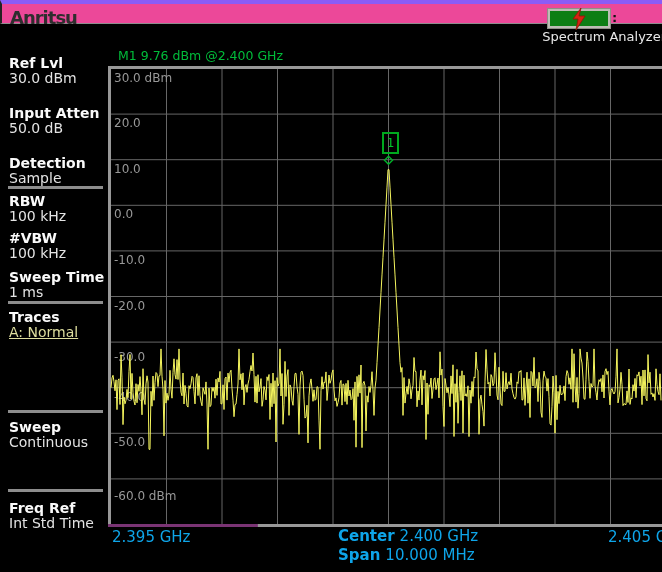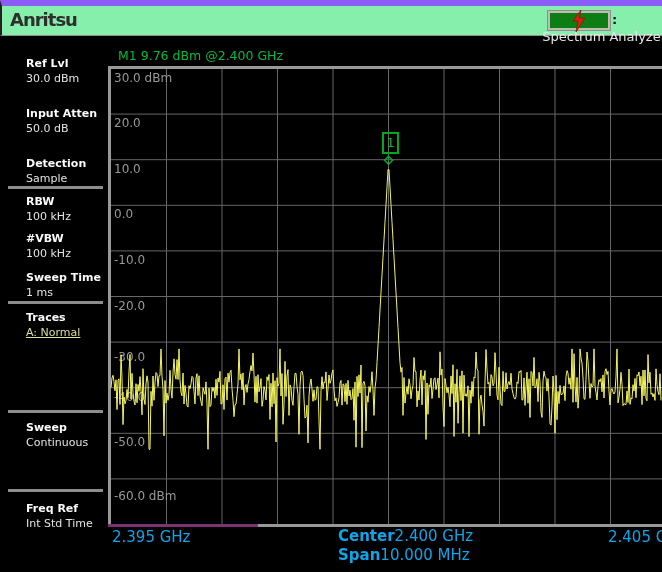--- a/index.html
+++ b/index.html
@@ -2,54 +2,54 @@
 <html><head>
 <meta charset="utf-8">
 <style>
   html,body{margin:0;padding:0;}
   body{
     width:662px;height:572px;background:#000;overflow:hidden;position:relative;
     font-family:"DejaVu Sans","Liberation Sans",sans-serif;
   }
   
   .topbar{
-    position:absolute;left:0;top:0;width:662px;height:36px;box-sizing:border-box;
-    background:#86efac;border-top:6px solid #8b5cf6;border-bottom:1px solid #8e8e8e;
+    position:absolute;left:0;top:0;width:662px;height:24px;box-sizing:border-box;
+    background:#ec4899;border-top:4px solid #8b5cf6;border-bottom:1px solid #8e8e8e;
     border-left:2px solid #222;
   }
   .logo{
     position:absolute;left:8px;top:3px;font-size:18px;font-weight:bold;color:#2e2e2e;
     letter-spacing:-1px;font-style:normal;
   }
   .datetime{position:absolute;left:80px;top:7px;font-size:13px;color:#141414;}
   .battery{
     position:absolute;left:546px;top:5px;width:58px;height:15px;background:#0d7e14;
     border:2px solid #bdbdb5;outline:1px solid #8f8f87;
   }
   .battery svg{position:absolute;left:20px;top:-4px;}
   .batt-colon{position:absolute;left:610px;top:6px;font-size:13px;font-weight:bold;color:#111;}
   .app-title{position:absolute;top:29px;right:-4px;font-size:13px;color:#e8e8e8;}
   
-  .sb-item{position:absolute;left:26px;font-size:11px;line-height:15px;}
+  .sb-item{position:absolute;left:9px;font-size:14px;line-height:15px;}
   .sb-label{font-weight:bold;color:#fafafa;white-space:nowrap;}
   .sb-value{color:#e3e3e3;white-space:nowrap;}
   .a-normal{color:#dede9e;text-decoration:underline;cursor:pointer;}
   .sb-div{position:absolute;left:8px;width:95px;height:3px;background:#8d8d8d;}
   
   .marker-readout{position:absolute;left:118px;top:48px;font-size:12.5px;color:#00bc3a;z-index:5;}
   .ylabel{position:absolute;font-size:12px;color:#989898;z-index:2;white-space:nowrap;}
   svg.layer{position:absolute;left:0;top:0;pointer-events:none;}
   #grid-svg{z-index:1;} #trace-svg{z-index:3;}
   .marker-box{
     position:absolute;left:382px;top:132px;width:13px;height:18px;z-index:4;
     border:2px solid #00a81e;color:#00c42a;font-size:12px;text-align:center;line-height:18px;
     cursor:pointer;background:transparent;
   }
   .xlab{position:absolute;font-size:15px;color:#0ea5e9;z-index:5;white-space:nowrap;}
-  .xlab b{font-weight:bold;}
+  .xlab b{font-weight:bold;margin-right:5px;}
 </style>
 </head>
 <body>
 
 <div class="topbar">
   <span class="logo">Anritsu</span>
   <div class="battery">
     <svg width="18" height="24" viewBox="0 0 18 24">
       <polygon points="11,1 3,12 8,12 6,23 15,9 9,9" fill="#d42313" stroke="#8e1505" stroke-width="0.8"></polygon>
     </svg>

